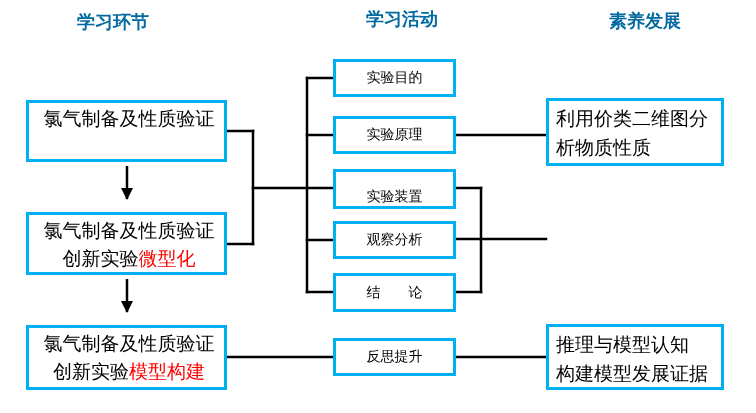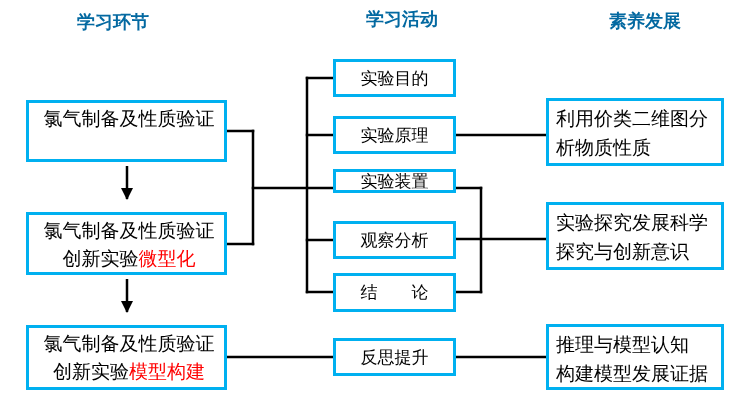--- a/index.html
+++ b/index.html
@@ -10,21 +10,21 @@
   .connectors { position:absolute; left:0; top:0; width:756px; height:413px; pointer-events:none; }
   .hdr {
     position:absolute; transform:translateX(-50%);
     font-size:18px; font-weight:bold; color:#0369a1; white-space:nowrap;
   }
   .box {
     position:absolute; box-sizing:border-box; background:#fff;
     border:3px solid #00B0F0; color:#000;
   }
   .left-box { width:201px; font-size:19px; line-height:28px; padding:2px 2px 0 7px; white-space:nowrap;text-align:center; }
-  .mid-box  { width:123px; font-size:17px; display:flex; align-items:center; justify-content:center; white-space:nowrap; }
+  .mid-box  { width:123px; font-size:14px; display:flex; align-items:center; justify-content:center; white-space:nowrap; }
   .right-box{ width:178px; font-size:19px; line-height:29px; padding:3px 2px 0 7px; white-space:nowrap; }
   .ln { display:block; }
   .red { color:#FF0000; }
 </style>
 </head>
 <body>
 
 <div class="canvas">
 
   <svg class="connectors" viewBox="0 0 756 413" xmlns="http://www.w3.org/2000/svg">
@@ -80,39 +80,35 @@
     <span class="ln">氯气制备及性质验证</span>
     <span class="ln"><span>创新实验</span><span class="red">模型构建</span></span>
   </div>
 
   <div class="box mid-box" style="left:333px; top:59px;  height:38px;">
       <span>实验目的</span>
     </div>
   <div class="box mid-box" style="left:333px; top:116px; height:38px;">
       <span>实验原理</span>
     </div>
-  <div class="box mid-box" style="left:333px; top:169px; height:24px;">
+  <div class="box mid-box" style="left:333px; top:169px; height:40px;align-items:flex-end;">
       <span>实验装置</span>
     </div>
   <div class="box mid-box" style="left:333px; top:221px; height:38px;">
       <span>观察分析</span>
     </div>
   <div class="box mid-box" style="left:333px; top:273px; height:39px;">
       <span>结　　论</span>
     </div>
   <div class="box right-box" style="left:546px; top:98px;  height:68px;">
     <span class="ln">利用价类二维图分</span>
     <span class="ln">析物质性质</span>
   </div>
 
   <div class="box mid-box" style="left:333px; top:338px; height:38px;">
       <span>反思提升</span>
     </div>
-  <div class="box right-box" style="left:546px; top:202px; height:68px;">
-    <span class="ln">实验探究发展科学</span>
-    <span class="ln">探究与创新意识</span>
-  </div>
   <div class="box right-box" style="left:546px; top:324px; height:66px;">
     <span class="ln">推理与模型认知</span>
     <span class="ln">构建模型发展证据</span>
   </div>
 
 </div>
 
 </body></html>

